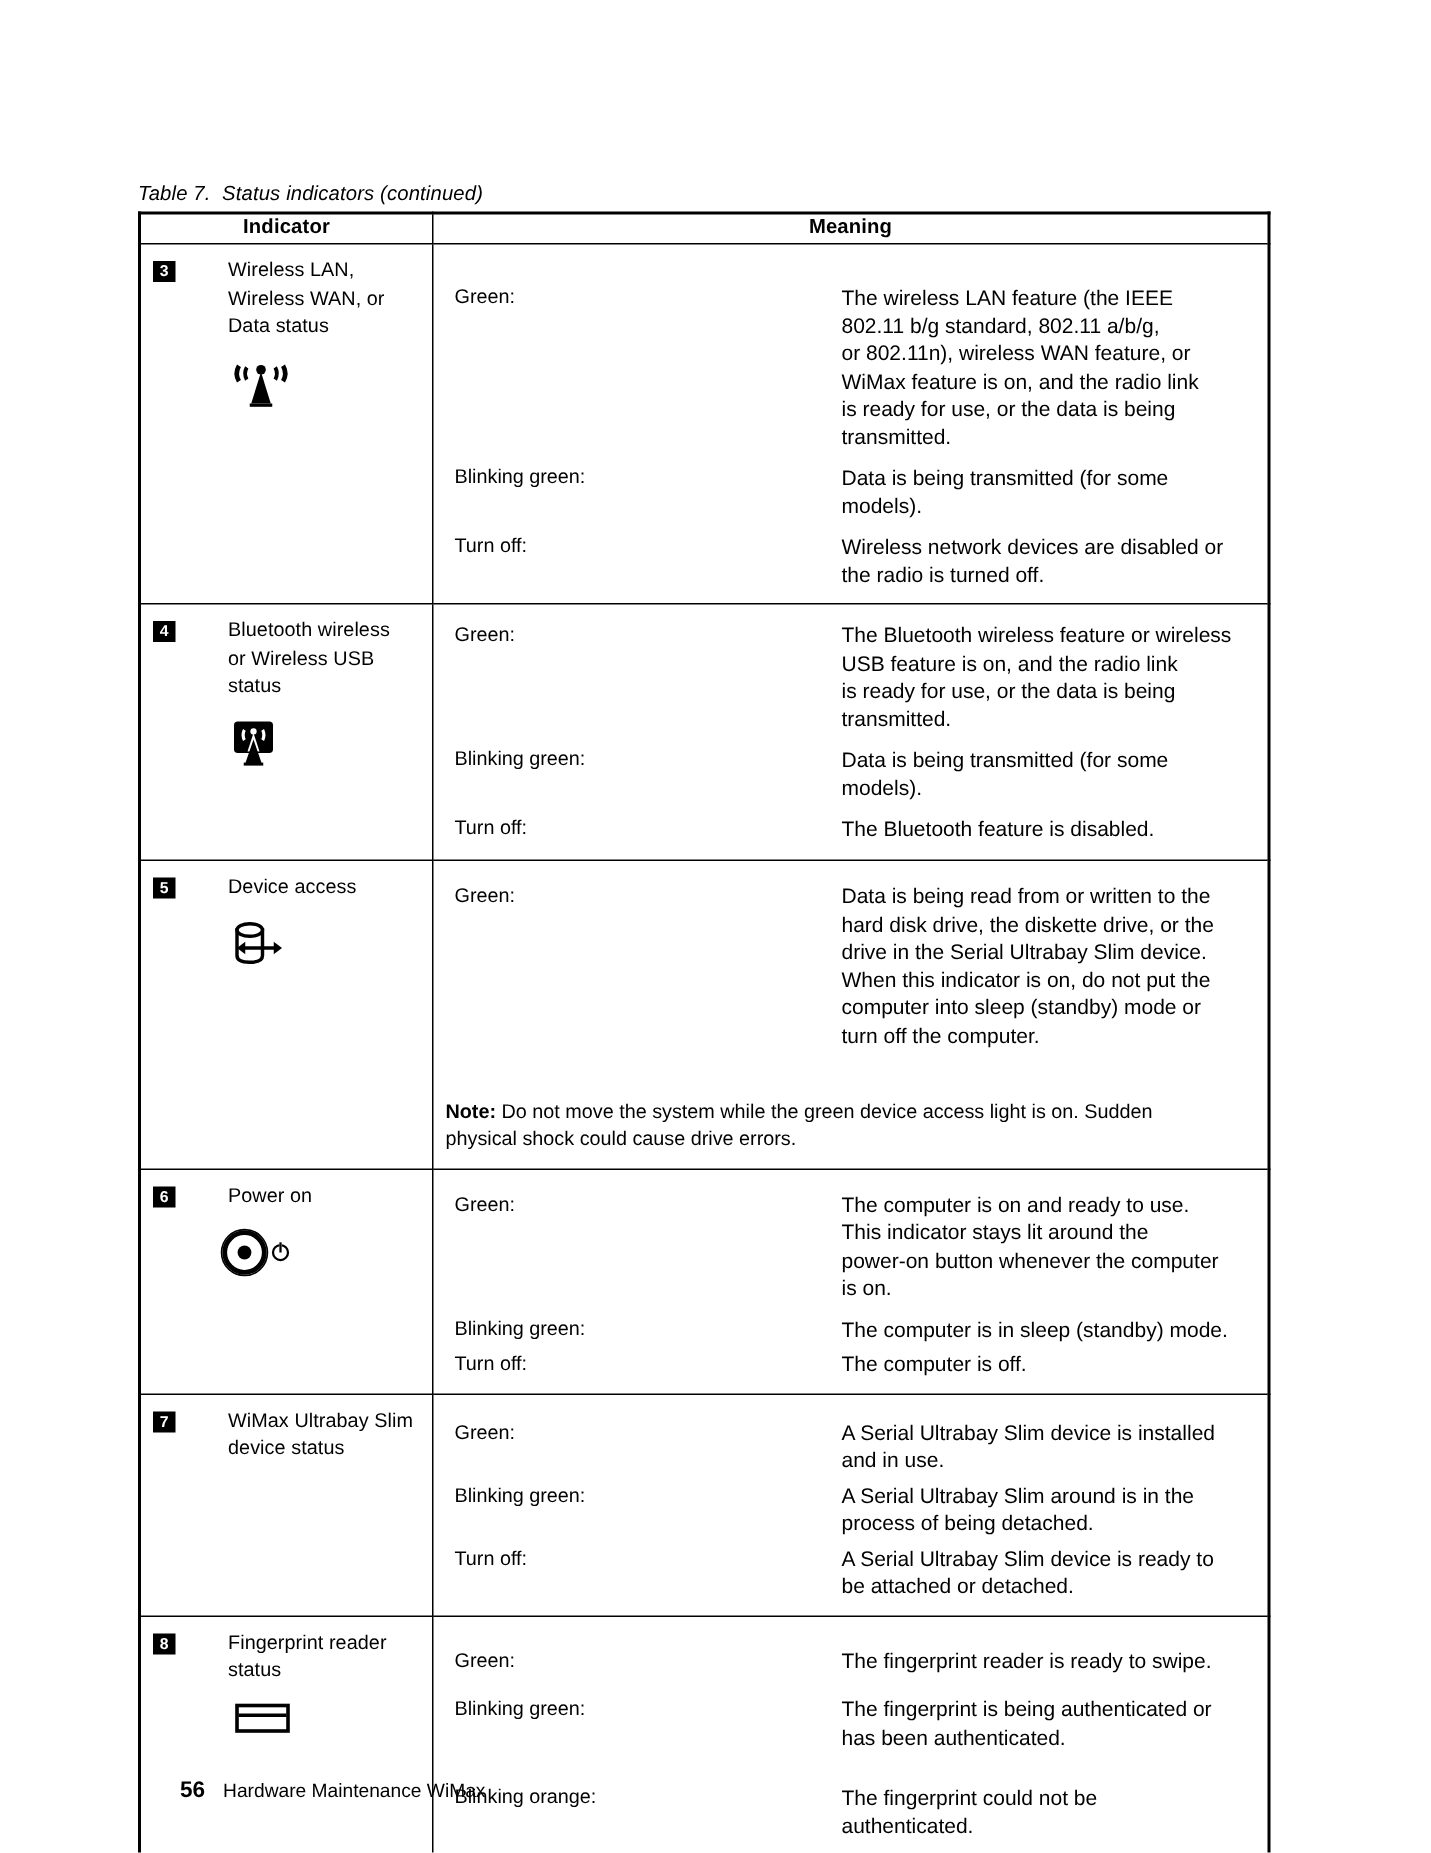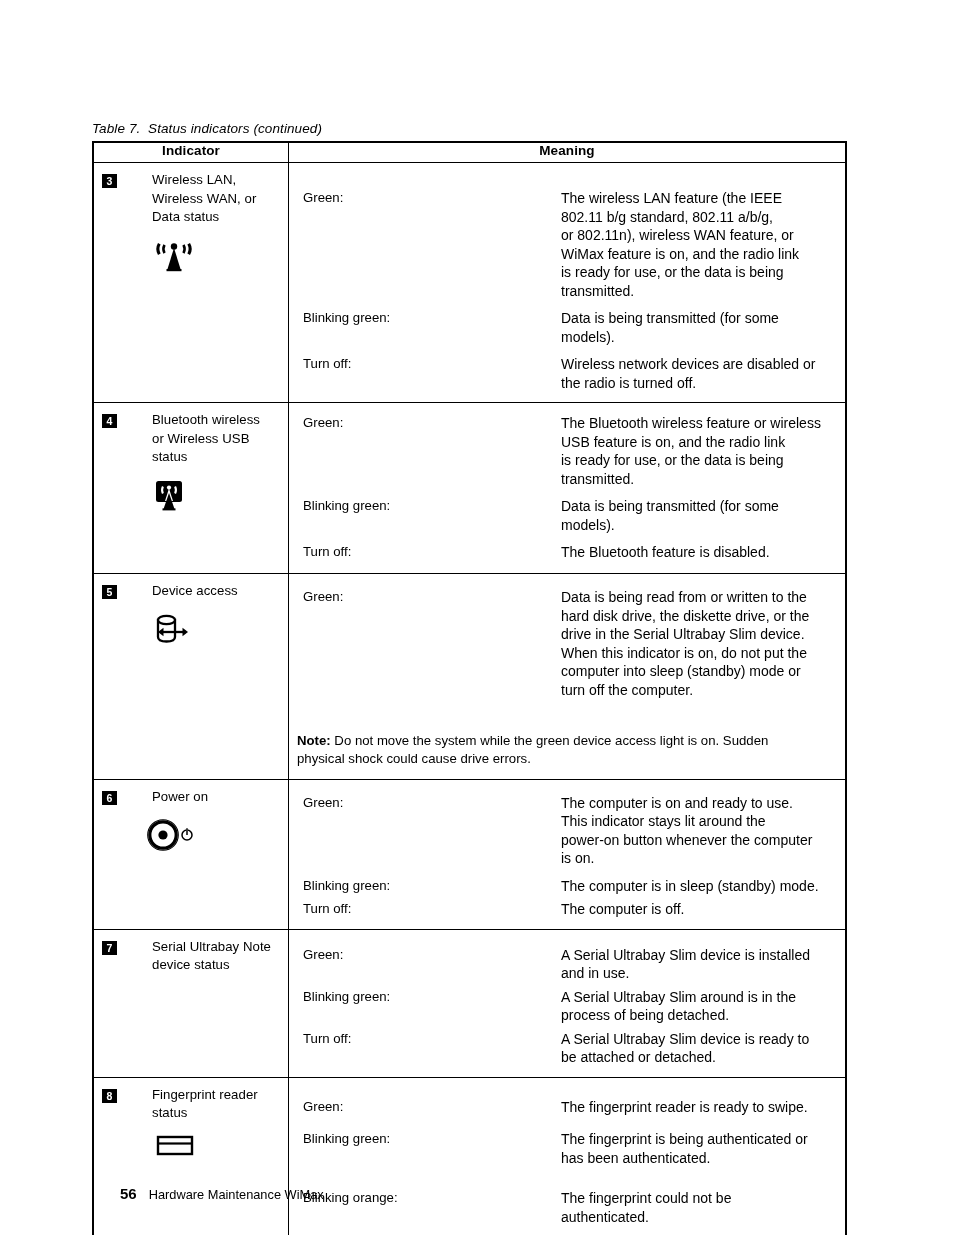--- a/index.html
+++ b/index.html
@@ -349,21 +349,21 @@
             </div>
           </div>
         </td>
       </tr>
 
       <tr>
         <td class="col-ind">
           <div class="ind-cell-inner" style="min-height:120px">
             <div class="ind-head">
               <span class="badge">7</span>
-              <span class="ind-label">Serial Ultrabay Note
+              <span class="ind-label">WiMax Ultrabay Slim
 device status</span>
             </div>
           </div>
         </td>
         <td class="col-mean">
           <div class="mean-cell-inner" style="padding-top:16px">
             <div class="mean-row">
               <div class="mean-term">Green:</div>
               <div class="mean-desc">A Serial Ultrabay Slim device is installed
 and in use.</div>

